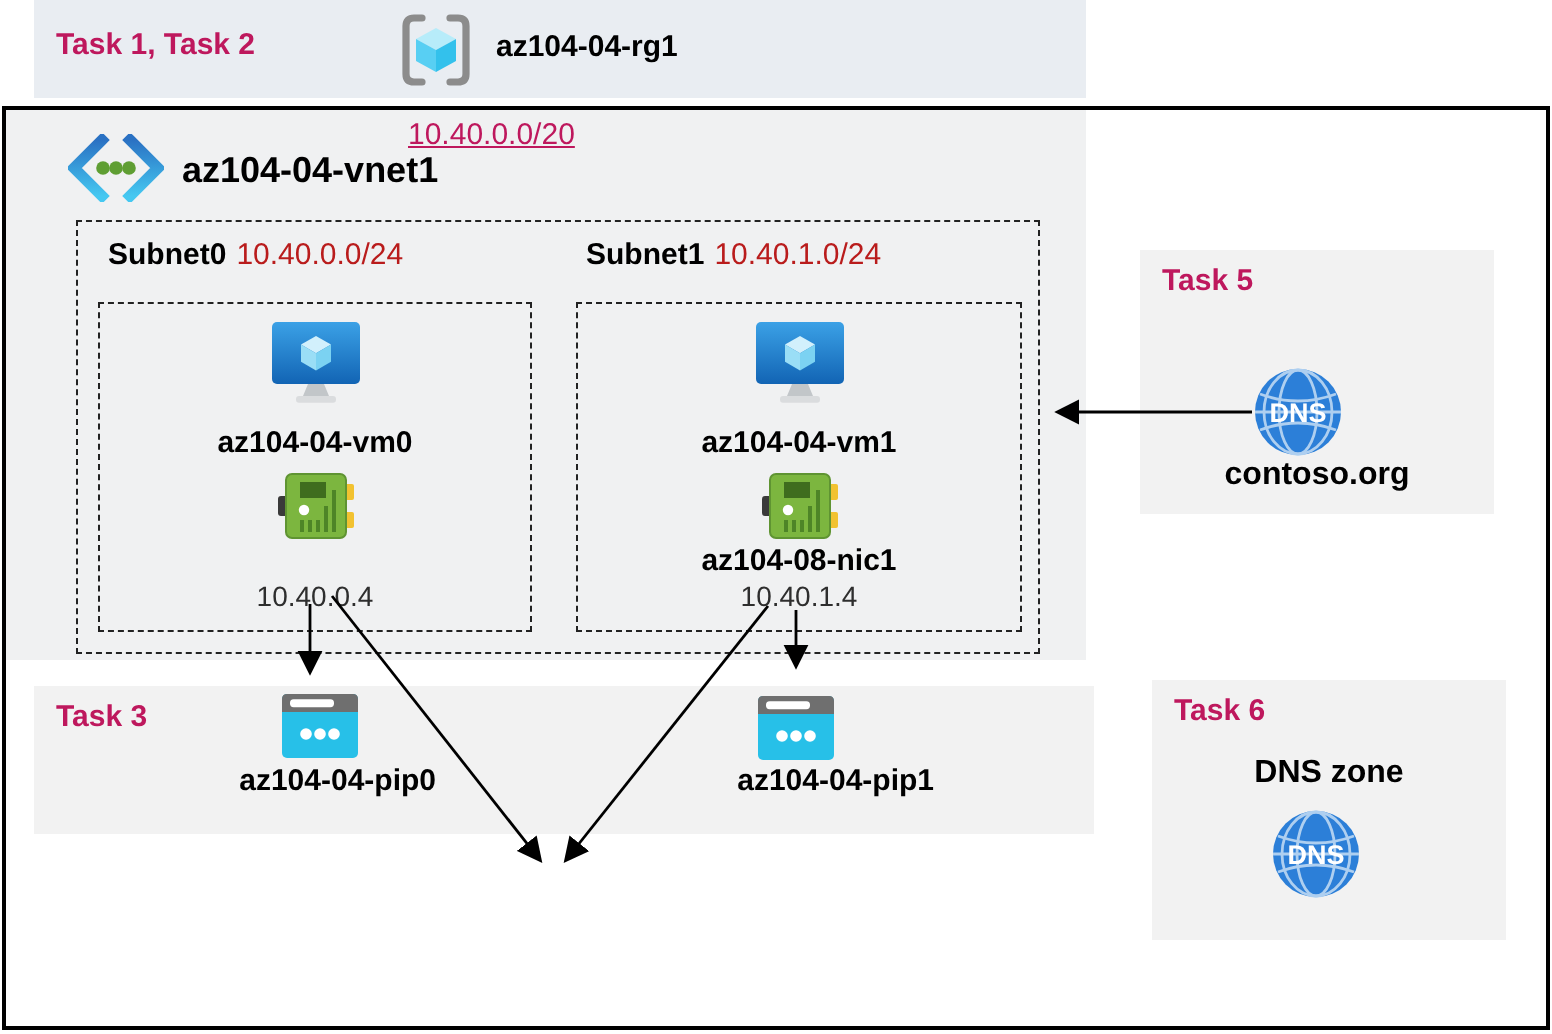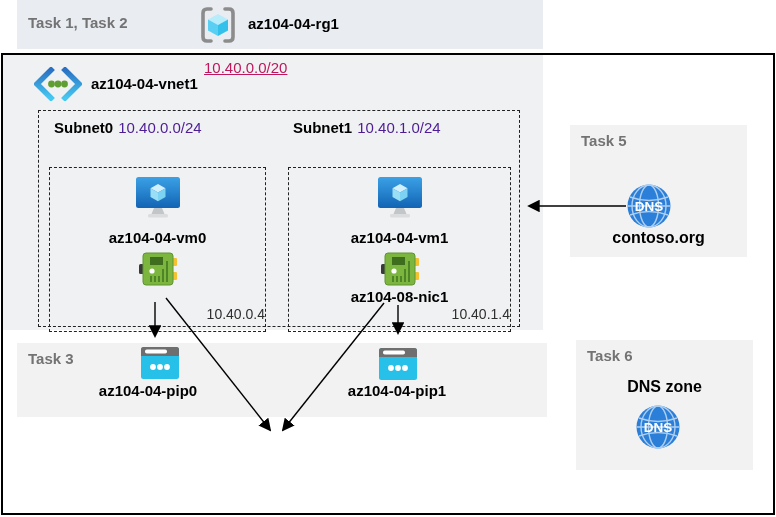--- a/index.html
+++ b/index.html
@@ -1,60 +1,60 @@
 <!DOCTYPE html>
 <html><head>
 <meta charset="utf-8">
 <style>
   html,body{margin:0;padding:0;background:#fff;}
   .canvas{position:relative;width:776px;height:517px;background:#fff;
           font-family:"Liberation Sans",sans-serif;color:#000;overflow:hidden;}
   .abs{position:absolute;}
   
   .top-band{left:17px;top:0;width:526px;height:49px;background:#e9edf2;}
-  .task-heading{font-size:15px;font-weight:700;color:#737373;white-space:nowrap;}
+  .task-heading{font-size:15px;font-weight:700;color:#be185d;white-space:nowrap;}
   .top-band .task-heading{position:absolute;left:11px;top:14px;}
   .rg-icon{position:absolute;left:181px;top:5px;}
   .rg-name{position:absolute;left:231px;top:15px;font-size:15px;font-weight:700;}
   
   .frame{left:1px;top:53px;width:770px;height:458px;border:2px solid #000;background:transparent;}
   
   .vnet-region{left:3px;top:55px;width:540px;height:275px;background:#f0f1f2;}
   .vnet-icon{position:absolute;left:31px;top:12px;}
-  .vnet-name{position:absolute;left:88px;top:20px;font-size:15px;font-weight:700;white-space:nowrap;}
+  .vnet-name{position:absolute;left:88px;top:20px;font-size:18px;font-weight:700;white-space:nowrap;}
   .vnet-cidr{position:absolute;left:201px;top:4px;font-size:15px;color:#be185d;white-space:nowrap;text-decoration:underline;}
   .outer-dashed{position:absolute;left:35px;top:55px;width:480px;height:215px;border:1px dashed #222;}
   .subnet-label{position:absolute;top:8px;font-size:15px;white-space:nowrap;}
   .subnet-label .sname{font-weight:700;}
-  .subnet-label .scidr{color:#4c1d95;margin-left:5px;}
+  .subnet-label .scidr{color:#b91c1c;margin-left:5px;}
   .subnet-label.s0{left:15px;}
   .subnet-label.s1{left:254px;}
-  .subnet-inner{position:absolute;top:40px;height:163px;border:1px dashed #222;margin-top:16px;}
+  .subnet-inner{position:absolute;top:40px;height:163px;border:1px dashed #222;}
   .subnet-inner.s0{left:10px;width:215px;}
   .subnet-inner.s1{left:249px;width:221px;}
   .vm-icon{position:absolute;top:7px;left:50%;margin-left:-24px;}
   .vm-label{position:absolute;top:61px;left:0;width:100%;text-align:center;font-size:15px;font-weight:700;}
   .nic-icon{position:absolute;top:83px;left:50%;margin-left:-20px;}
   .nic-label{position:absolute;top:120px;left:0;width:100%;text-align:center;font-size:15px;font-weight:700;}
-  .ip-label{position:absolute;top:138px;left:0;width:100%;text-align:right;font-size:14px;color:#2e2e2e;}
+  .ip-label{position:absolute;top:138px;left:0;width:100%;text-align:center;font-size:14px;color:#2e2e2e;}
   
   .panel{background:#f2f2f2;}
   .task5-box{left:570px;top:125px;width:177px;height:132px;}
   .task6-box{left:576px;top:340px;width:177px;height:130px;}
   .task3-band{left:17px;top:343px;width:530px;height:74px;}
   .task4-band{left:14px;top:433px;width:529px;height:75px;}
   .panel .task-heading{position:absolute;left:11px;top:7px;}
   .panel-title{position:absolute;top:33px;left:0;width:100%;text-align:center;font-size:16px;font-weight:700;}
   .dns-icon-5{position:absolute;left:56px;top:58px;}
   .dns-zone-name{position:absolute;top:104px;left:0;width:100%;text-align:center;font-size:16px;font-weight:700;}
   .task6-box .panel-title{top:38px;}
   .dns-icon-6{position:absolute;left:59px;top:64px;}
   .pip-icon-0{position:absolute;left:124px;top:4px;}
   .pip-icon-1{position:absolute;left:362px;top:5px;}
-  .pip-label{position:absolute;top:39px;width:140px;text-align:center;font-size:15px;font-weight:700;}
+  .pip-label{position:absolute;top:39px;width:140px;text-align:right;font-size:15px;font-weight:700;}
   .pip-label.p0{left:61px;}
   .pip-label.p1{left:310px;}
   .shield-icon{position:absolute;left:245px;top:12px;}
   .nsg-label{position:absolute;left:188px;top:52px;width:150px;text-align:center;font-size:15px;font-weight:700;}
   .arrows{position:absolute;left:0;top:0;width:776px;height:517px;pointer-events:none;z-index:6;}
 </style>
 </head>
 <body>
 
 <div class="canvas">

